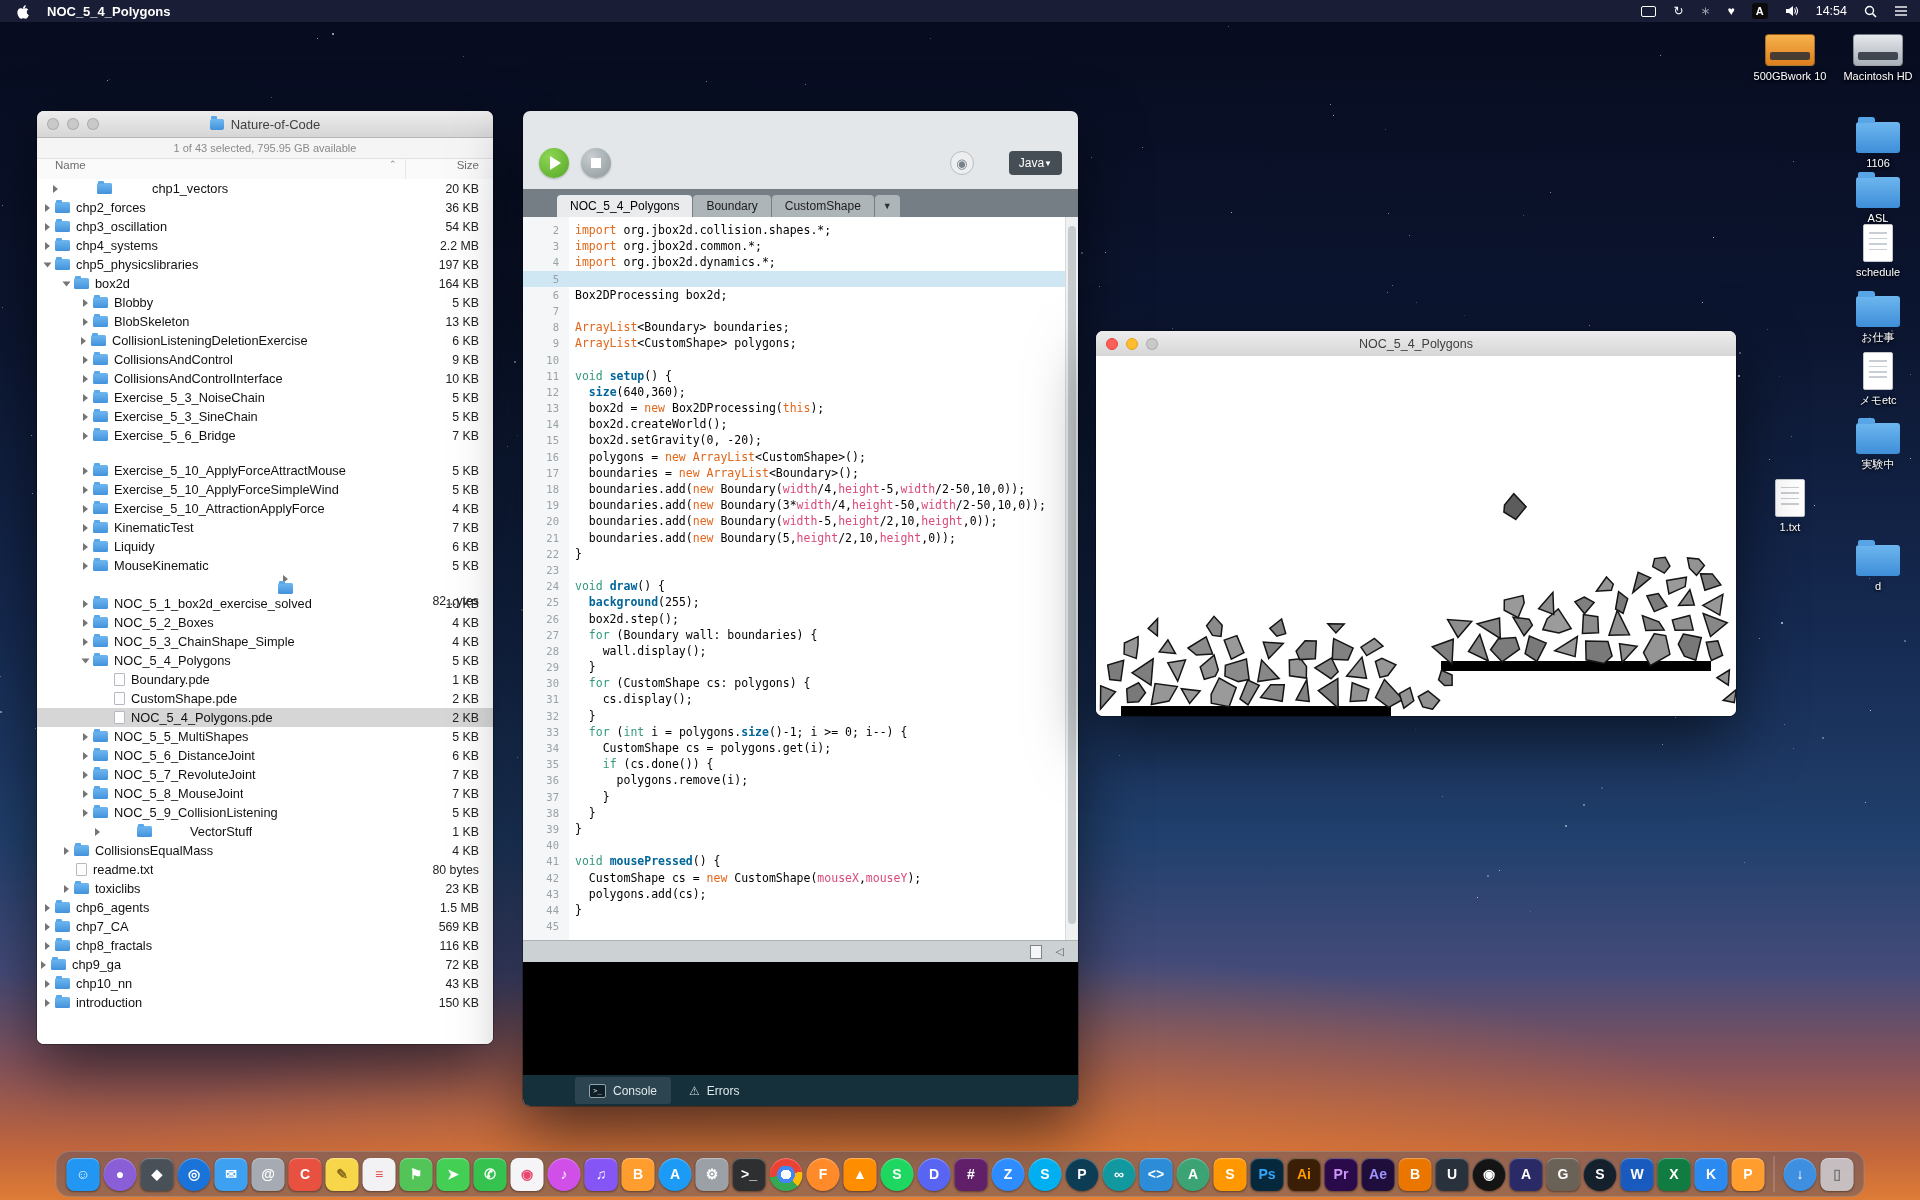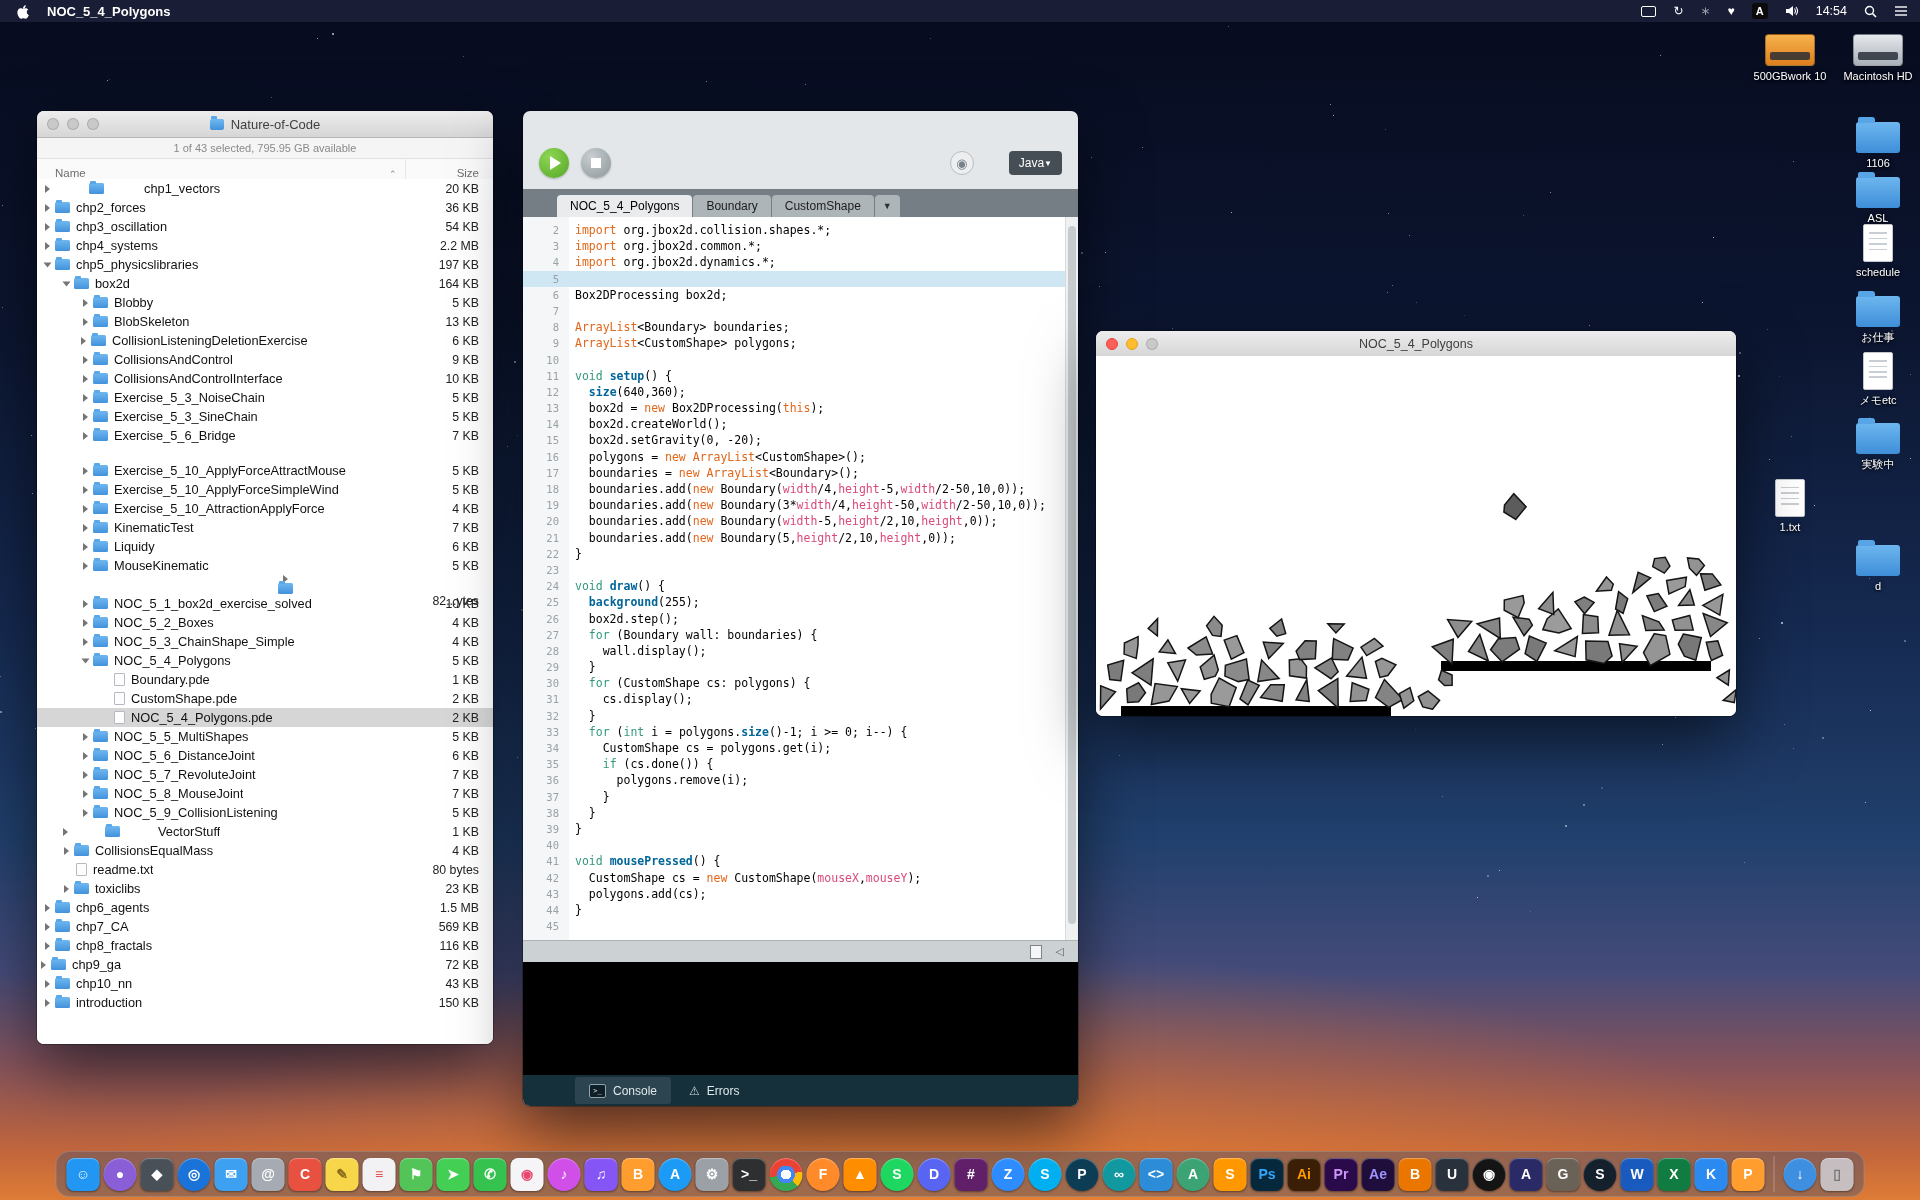--- a/index.html
+++ b/index.html
@@ -34,21 +34,21 @@
   .tl.active span:nth-child(1){background:#ff5f57;border-color:#e2463d;}
   .tl.active span:nth-child(2){background:#febc2e;border-color:#e0a321;}
   .title-folder{width:14px;height:11px;border-radius:2px;background:linear-gradient(180deg,#6fb7f0,#4292dc);
                 display:inline-block;margin-right:7px;position:relative;}
   .title-folder::before{content:"";position:absolute;top:-2.5px;left:1px;width:6px;height:3px;border-radius:1px 1px 0 0;background:#5aa8e8;}
 
   
   #finder-window{left:37px;top:111px;width:456px;height:933px;z-index:10;}
   .f-status{height:20px;background:#f5f5f5;border-bottom:1px solid #e2e2e2;display:flex;align-items:center;
             justify-content:center;font-size:11px;color:#8a8a8a;}
-  .f-header{height:20px;border-bottom:6px solid #c2410c;display:flex;align-items:flex-end;font-size:11.5px;
+  .f-header{height:20px;border-bottom:6px solid #c2410c;display:flex;align-items:flex-start;font-size:11.5px;
             color:#6e6e6e;position:relative;background:#fafafa;}
   .f-header::after{content:"";position:absolute;left:368px;top:0;bottom:0;width:1px;background:#e8e8e8;}
   .fh-name{padding-left:18px;}
   .fh-caret{position:absolute;left:352px;font-size:9px;color:#888;}
   .fh-size{margin-left:auto;padding-right:14px;}
   .f-rows{position:absolute;top:68px;bottom:0;left:0;right:0;background:#fff;overflow:hidden;}
   .f-row{height:19px;display:flex;align-items:center;font-size:12.8px;color:#111;}
   .f-row.sel{background:#d6d6d6;}
   .tri{width:0;height:0;border-left:5px solid #757575;border-top:4px solid transparent;
        border-bottom:4px solid transparent;margin-right:5px;flex:0 0 auto;}
@@ -250,21 +250,21 @@
     <span class="title-folder"></span>
     <span>Nature-of-Code</span>
   </div>
   <div class="f-status">1 of 43 selected, 795.95 GB available</div>
   <div class="f-header">
     <span class="fh-name">Name</span>
     <span class="fh-caret">⌃</span>
     <span class="fh-size">Size</span>
   </div>
   <div class="f-rows" id="finder-rows">
-      <div class="f-row" style="padding-left: 8px; gap: 34px;">
+      <div class="f-row" style="padding-left: 16px; gap: 34px;">
         <span class="tri"></span>
         <span class="fi-folder"></span>
         <span class="f-name">chp1_vectors</span>
         <span class="f-size">20 KB</span>
       </div>
       <div class="f-row" style="padding-left: 8px;">
         <span class="tri"></span>
         <span class="fi-folder"></span>
         <span class="f-name">chp2_forces</span>
         <span class="f-size">36 KB</span>
@@ -448,21 +448,21 @@
         <span class="fi-folder"></span>
         <span class="f-name">NOC_5_8_MouseJoint</span>
         <span class="f-size">7 KB</span>
       </div>
       <div class="f-row" style="padding-left: 46px;">
         <span class="tri"></span>
         <span class="fi-folder"></span>
         <span class="f-name">NOC_5_9_CollisionListening</span>
         <span class="f-size">5 KB</span>
       </div>
-      <div class="f-row" style="padding-left: 26px; gap: 32px;">
+      <div class="f-row" style="padding-left: 58px; gap: 32px;">
         <span class="tri"></span>
         <span class="fi-folder"></span>
         <span class="f-name">VectorStuff</span>
         <span class="f-size">1 KB</span>
       </div>
       <div class="f-row" style="padding-left: 27px;">
         <span class="tri"></span>
         <span class="fi-folder"></span>
         <span class="f-name">CollisionsEqualMass</span>
         <span class="f-size">4 KB</span>

